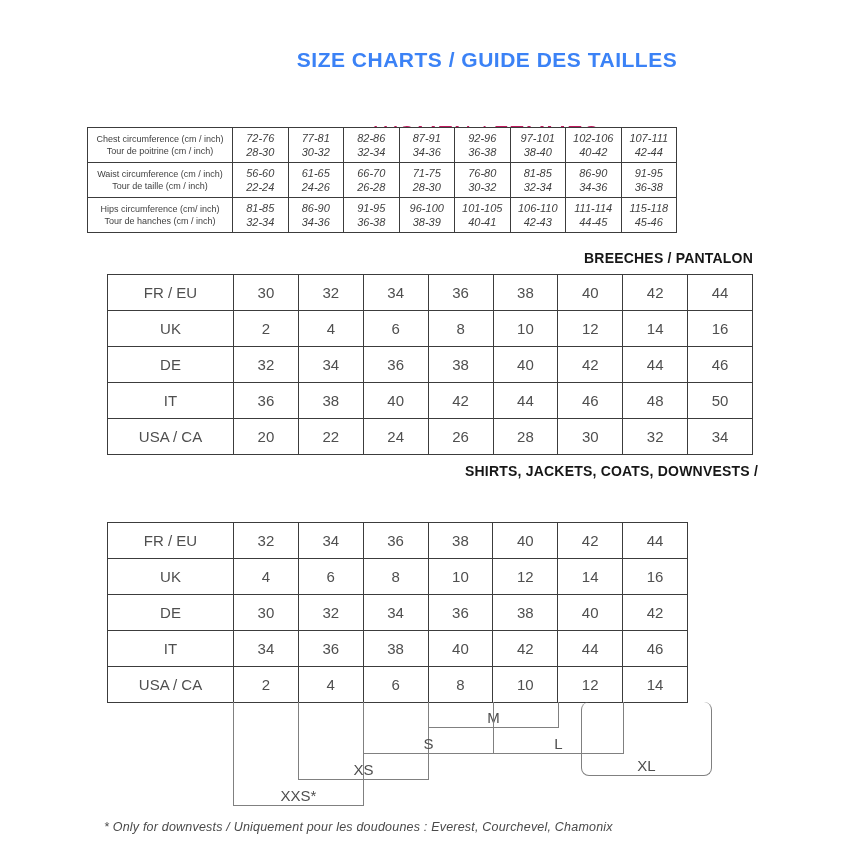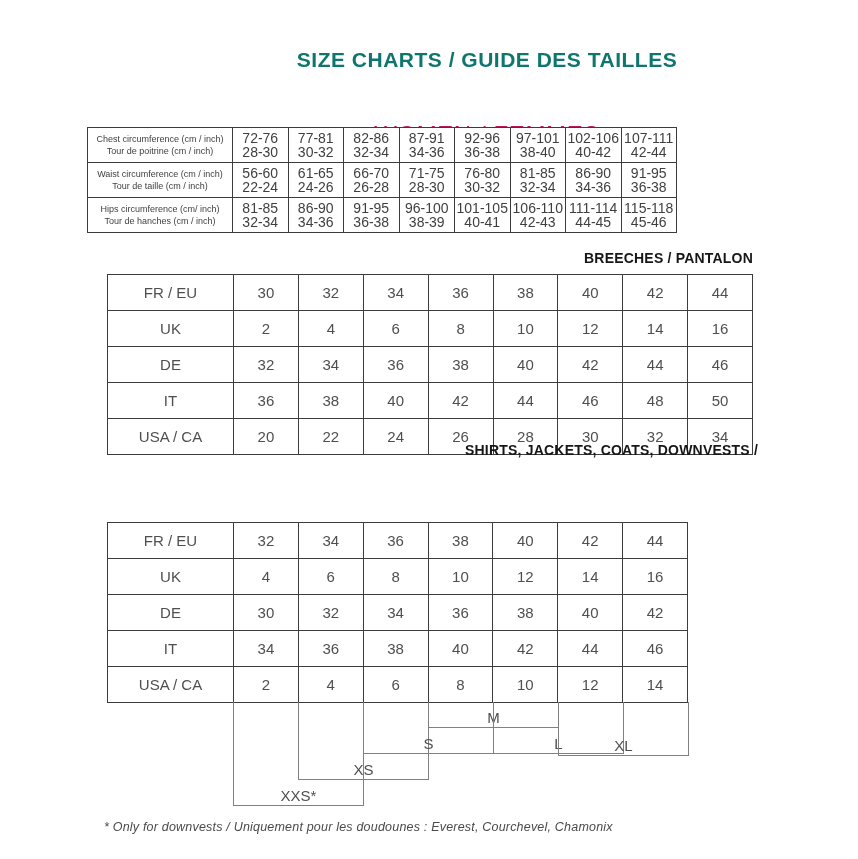--- a/index.html
+++ b/index.html
@@ -2,46 +2,46 @@
 <html><head>
 <meta charset="utf-8">
 <style>
   html,body { margin:0; padding:0; background:#ffffff; }
   .page {
     position:relative; width:858px; height:859px; background:#ffffff;
     font-family:"Liberation Sans","DejaVu Sans",sans-serif; overflow:hidden;
   }
   .main-title {
     position:absolute; top:48px; left:120px; width:734px; text-align:center;
-    font-size:21px; font-weight:bold; color:#0f766e; letter-spacing:0.5px;
+    font-size:21px; font-weight:bold; color:#3b82f6; letter-spacing:0.5px;
   }
   .main-subtitle {
     position:absolute; top:77px; left:120px; width:734px; text-align:center;
     font-size:24px; font-weight:normal; color:#be185d; letter-spacing:0.6px;margin-top:44px;
   }
   table { border-collapse:collapse; table-layout:fixed; position:absolute; background:#fff; }
   td { border:1px solid #3c3c3c; text-align:center; vertical-align:middle; padding:0; overflow:hidden; }
 
   .meas { left:87px; top:127px; width:590px; }
   .meas col:first-child { width:145px; }
   .meas td { height:34px; }
   .meas td.lbl div { font-size:9px; color:#3f3f3f; line-height:12px; white-space:nowrap; }
-  .meas td.val div { font-size:14px; color:#3f3f3f; line-height:14px; }
+  .meas td.val div { font-size:11px; color:#3f3f3f; line-height:14px;font-style:italic; }
 
   .sizes td { height:35px; font-size:15px; color:#4f4f4f; }
   .sizes col:first-child { width:126px; }
   .breeches-table { left:107px; top:274px; width:646px; }
   .shirts-table   { left:107px; top:522px; width:581px; }
 
   .section-title {
     position:absolute; text-align:right; font-size:14px; font-weight:bold;
     color:#161616; letter-spacing:0.2px;
   }
   #breeches-title { left:107px; top:250px; width:646px; }
-  #shirts-title   { left:102px; top:439px; width:656px; line-height:22px; }
+  #shirts-title   { left:102px; top:460px; width:656px; line-height:22px; }
 
   .brackets { position:absolute; left:107px; top:702px; width:583px; height:118px; }
   .bracket {
     position:absolute; top:0; box-sizing:border-box;
     border:1px solid #808080; border-top:none;
   }
   .bracket .blabel {
     position:absolute; bottom:1px; left:0; width:100%; text-align:center;
     font-size:15px; color:#4f4f4f;
   }
@@ -339,20 +339,20 @@
       </div>
       <div class="bracket" style="left: 256px; width: 131px; height: 52px;">
         <span class="blabel">S</span>
       </div>
       <div class="bracket" style="left: 321px; width: 131px; height: 26px;">
         <span class="blabel">M</span>
       </div>
       <div class="bracket" style="left: 386px; width: 131px; height: 52px;">
         <span class="blabel">L</span>
       </div>
-      <div class="bracket" style="left: 451px; width: 131px; height: 54px;">
+      <div class="bracket" style="left: 474px; width: 131px; height: 74px; border-radius: 8px;">
         <span class="blabel">XL</span>
       </div>
     </div>
 
   <div class="footnote">* Only for downvests / Uniquement pour les doudounes : Everest, Courchevel, Chamonix</div>
 
 </div>
 
 </body></html>

